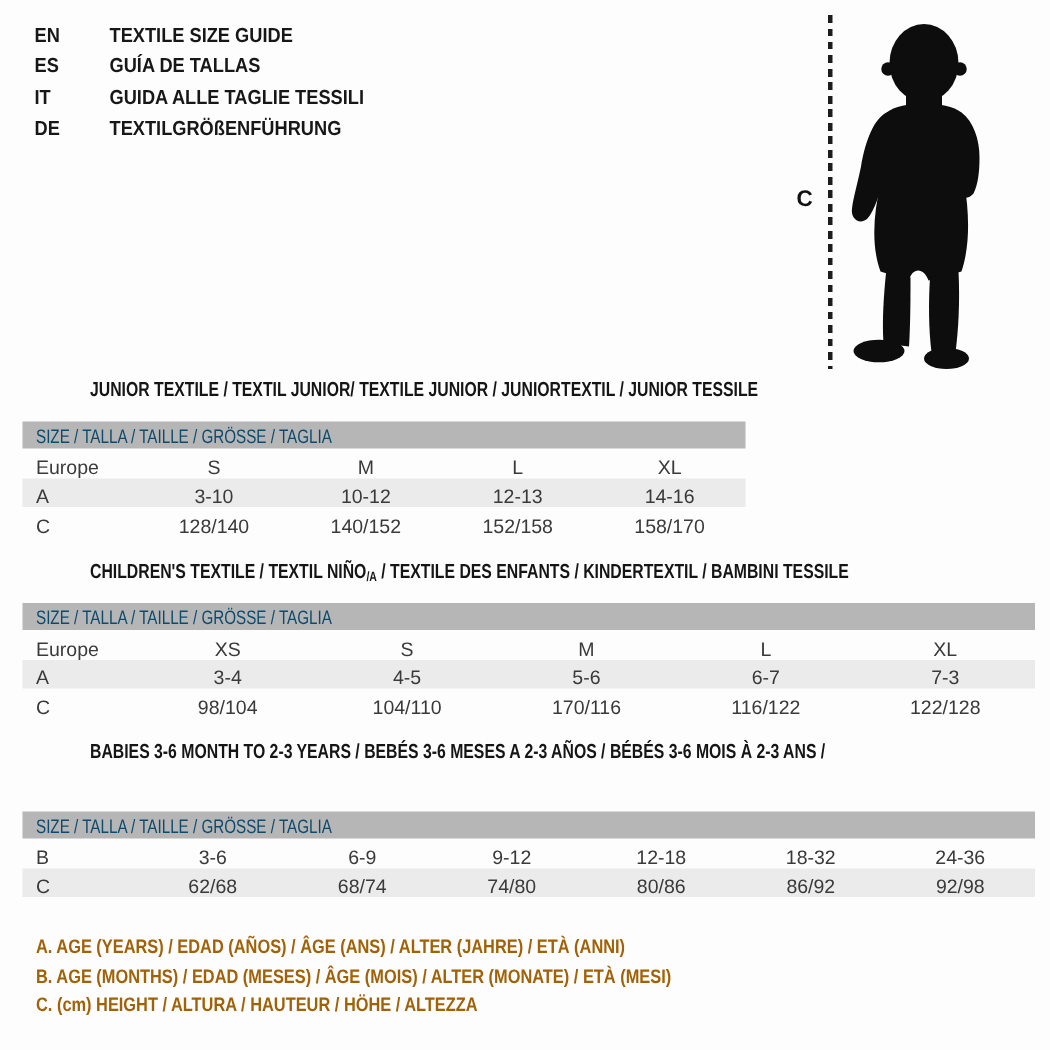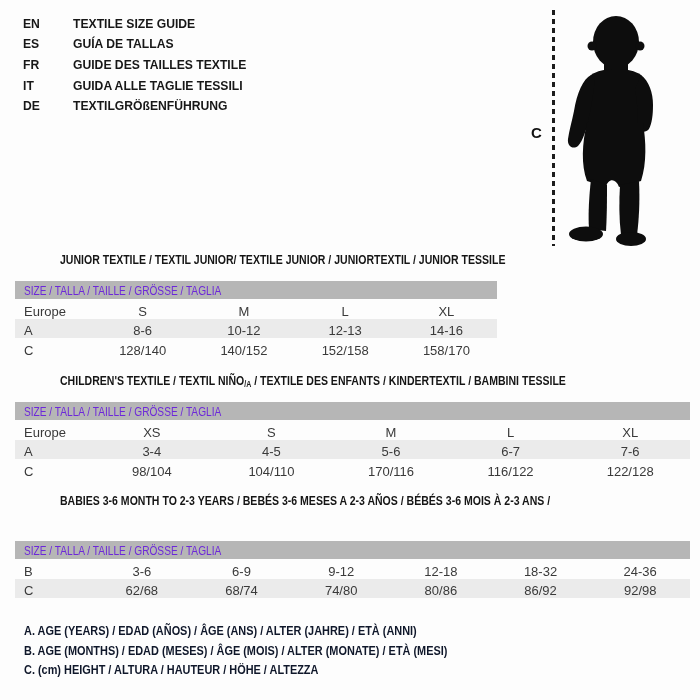--- a/index.html
+++ b/index.html
@@ -35,46 +35,42 @@
   #babies-title   { top:491px; line-height:20px; }
   .subsc { font-size:9px; vertical-align:-2px; }
 
   
   .size-table { position:absolute; left:15px; font-size:13px; color:#3a3a3a; }
   #junior-table   { top:281px; width:482px; }
   #children-table { top:402px; width:675px; }
   #babies-table   { top:541px; width:675px; }
   .thead {
     height:18px; background:#b6b6b6; display:flex; align-items:center;
-    padding-left:9px; color:#6d28d9; overflow:hidden;
+    padding-left:9px; color:#0c4a6e; overflow:hidden;
   }
   .trow { display:flex; height:19.5px; align-items:flex-end; }
   .trow.shaded { background:#ebebeb; }
   .tlabel { width:68px; padding-left:9px; flex:0 0 auto; }
   .tcell { flex:1; text-align:center; }
 
   
   .footnotes { position:absolute; left:24px; top:621px; }
-  .fn-line { height:19.5px; font-weight:bold; font-size:13px; white-space:nowrap; color:#0f172a; display:flex; align-items:center; }
+  .fn-line { height:19.5px; font-weight:bold; font-size:13px; white-space:nowrap; color:#a16207; display:flex; align-items:center; }
 </style>
 </head>
 <body>
 
 <div class="langs">
   <div class="lang-row">
     <span class="lang-code cond">EN</span>
     <span class="cond">TEXTILE SIZE GUIDE</span>
   </div>
   <div class="lang-row">
     <span class="lang-code cond">ES</span>
     <span class="cond">GUÍA DE TALLAS</span>
-  </div>
-  <div class="lang-row">
-    <span class="lang-code cond">FR</span>
-    <span class="cond">GUIDE DES TAILLES TEXTILE</span>
   </div>
   <div class="lang-row">
     <span class="lang-code cond">IT</span>
     <span class="cond">GUIDA ALLE TAGLIE TESSILI</span>
   </div>
   <div class="lang-row">
     <span class="lang-code cond">DE</span>
     <span class="cond">TEXTILGRÖßENFÜHRUNG</span>
   </div>
 </div>
@@ -116,21 +112,21 @@
   </div>
   <div class="trow">
     <span class="tlabel">Europe</span>
     <span class="tcell">S</span>
     <span class="tcell">M</span>
     <span class="tcell">L</span>
     <span class="tcell">XL</span>
   </div>
   <div class="trow shaded">
     <span class="tlabel">A</span>
-    <span class="tcell">8-6</span>
+    <span class="tcell">3-10</span>
     <span class="tcell">10-12</span>
     <span class="tcell">12-13</span>
     <span class="tcell">14-16</span>
   </div>
   <div class="trow">
     <span class="tlabel">C</span>
     <span class="tcell">128/140</span>
     <span class="tcell">140/152</span>
     <span class="tcell">152/158</span>
     <span class="tcell">158/170</span>
@@ -151,21 +147,21 @@
     <span class="tcell">M</span>
     <span class="tcell">L</span>
     <span class="tcell">XL</span>
   </div>
   <div class="trow shaded">
     <span class="tlabel">A</span>
     <span class="tcell">3-4</span>
     <span class="tcell">4-5</span>
     <span class="tcell">5-6</span>
     <span class="tcell">6-7</span>
-    <span class="tcell">7-6</span>
+    <span class="tcell">7-3</span>
   </div>
   <div class="trow">
     <span class="tlabel">C</span>
     <span class="tcell">98/104</span>
     <span class="tcell">104/110</span>
     <span class="tcell">170/116</span>
     <span class="tcell">116/122</span>
     <span class="tcell">122/128</span>
   </div>
 </div>

